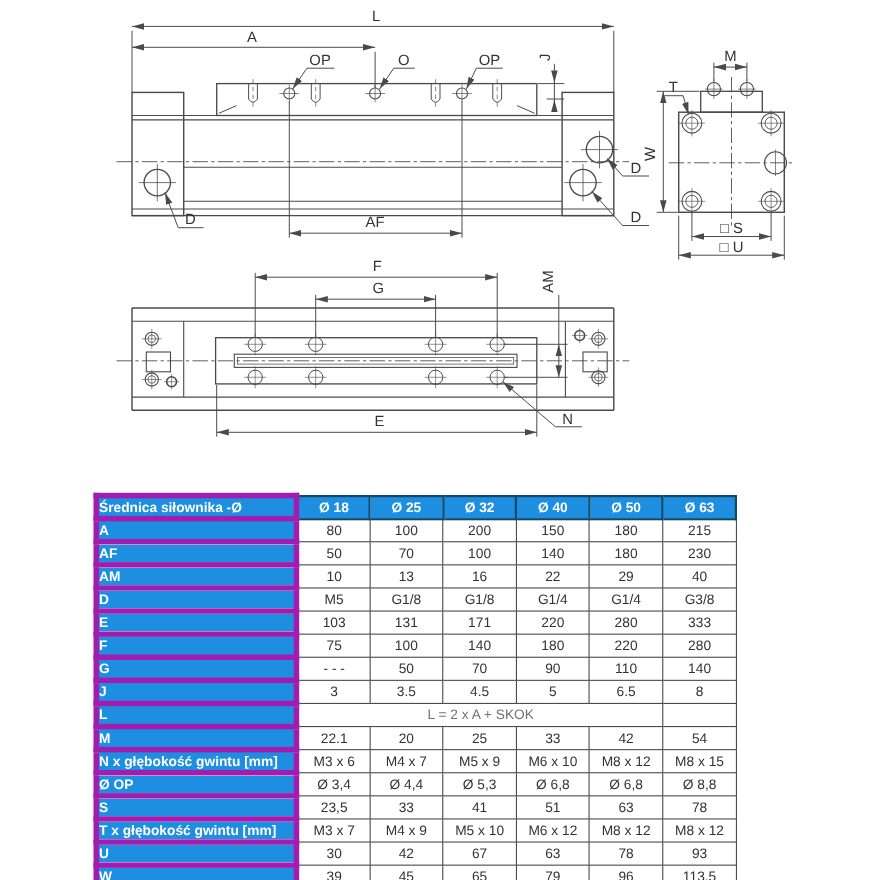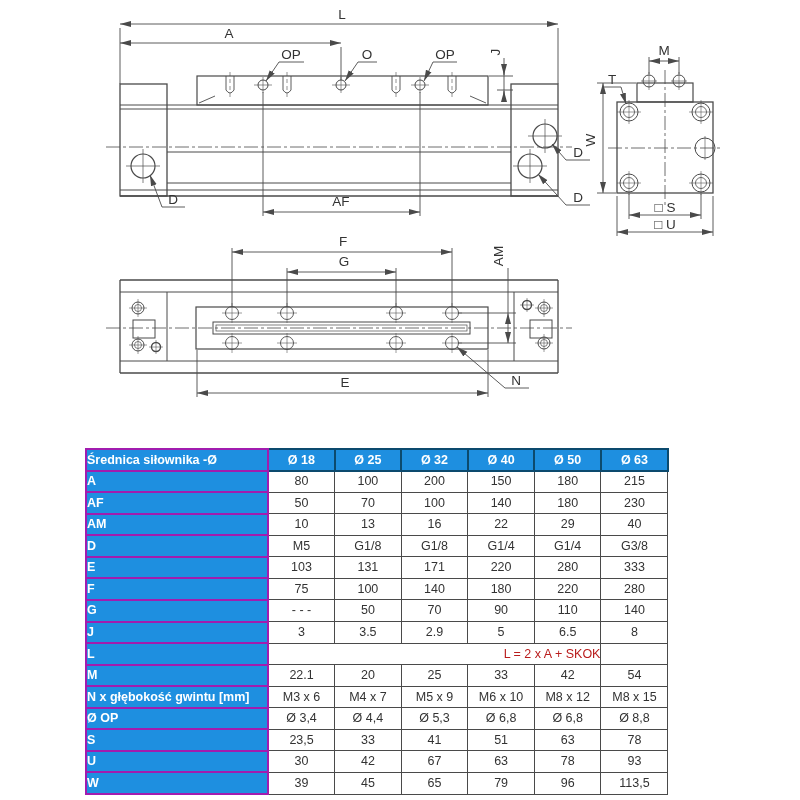--- a/index.html
+++ b/index.html
@@ -3,25 +3,25 @@
 <meta charset="utf-8">
 <style>
   html,body{margin:0;padding:0;background:#fff;}
   .wrap{position:relative;width:800px;height:800px;background:#fff;overflow:hidden;
         font-family:"Liberation Sans",sans-serif;}
   svg text{font-family:"Liberation Sans",sans-serif;fill:#333;font-size:13.5px;}
   table.spec{position:absolute;left:85px;top:448px;width:582px;height:347px;
              border-collapse:collapse;table-layout:fixed;font-size:12.5px;line-height:1;}
   table.spec td{padding:0;height:16px;white-space:nowrap;overflow:hidden;}
   td.lbl{background:#1e8fe0;color:#fff;font-weight:bold;text-align:left;
-         padding-left:5px;border:2px solid #a21caf;}
+         padding-left:5px;border:5px solid #a21caf;}
   td.colh{background:#1e8fe0;color:#fff;font-weight:bold;text-align:center;
           border:2px solid #0c4a6e;}
   td.val{border:1px solid #4a4a4a;color:#333;text-align:center;background:#fff;}
-  td.merged{border:1px solid #4a4a4a;color:#b91c1c;text-align:right;background:#fff;}
+  td.merged{border:1px solid #4a4a4a;color:#737373;text-align:center;background:#fff;}
 </style>
 </head>
 <body>
 
 <div class="wrap">
 
 <svg width="800" height="445" viewBox="0 0 800 445" stroke="#4a4a4a" fill="none" stroke-width="1">
   <defs>
     <marker id="ah" markerUnits="userSpaceOnUse" markerWidth="12" markerHeight="9" refX="11" refY="4" orient="auto-start-reverse">
       <path d="M0 1 L11 4 L0 7 Z" fill="#4a4a4a" stroke="none"></path>
@@ -340,21 +340,21 @@
           <td class="val">50</td>
           <td class="val">70</td>
           <td class="val">90</td>
           <td class="val">110</td>
           <td class="val">140</td>
         </tr>
         <tr>
           <td class="lbl">J</td>
           <td class="val">3</td>
           <td class="val">3.5</td>
-          <td class="val">2.9</td>
+          <td class="val">4.5</td>
           <td class="val">5</td>
           <td class="val">6.5</td>
           <td class="val">8</td>
         </tr>
         <tr>
           <td class="lbl">L</td>
           <td class="merged" colspan="5">L = 2 x A + SKOK</td>
           <td class="val"></td>
         </tr>
         <tr>
@@ -387,20 +387,29 @@
         <tr>
           <td class="lbl">S</td>
           <td class="val">23,5</td>
           <td class="val">33</td>
           <td class="val">41</td>
           <td class="val">51</td>
           <td class="val">63</td>
           <td class="val">78</td>
         </tr>
         <tr>
+          <td class="lbl">T x głębokość gwintu [mm]</td>
+          <td class="val">M3 x 7</td>
+          <td class="val">M4 x 9</td>
+          <td class="val">M5 x 10</td>
+          <td class="val">M6 x 12</td>
+          <td class="val">M8 x 12</td>
+          <td class="val">M8 x 12</td>
+        </tr>
+        <tr>
           <td class="lbl">U</td>
           <td class="val">30</td>
           <td class="val">42</td>
           <td class="val">67</td>
           <td class="val">63</td>
           <td class="val">78</td>
           <td class="val">93</td>
         </tr>
         <tr>
           <td class="lbl">W</td>

